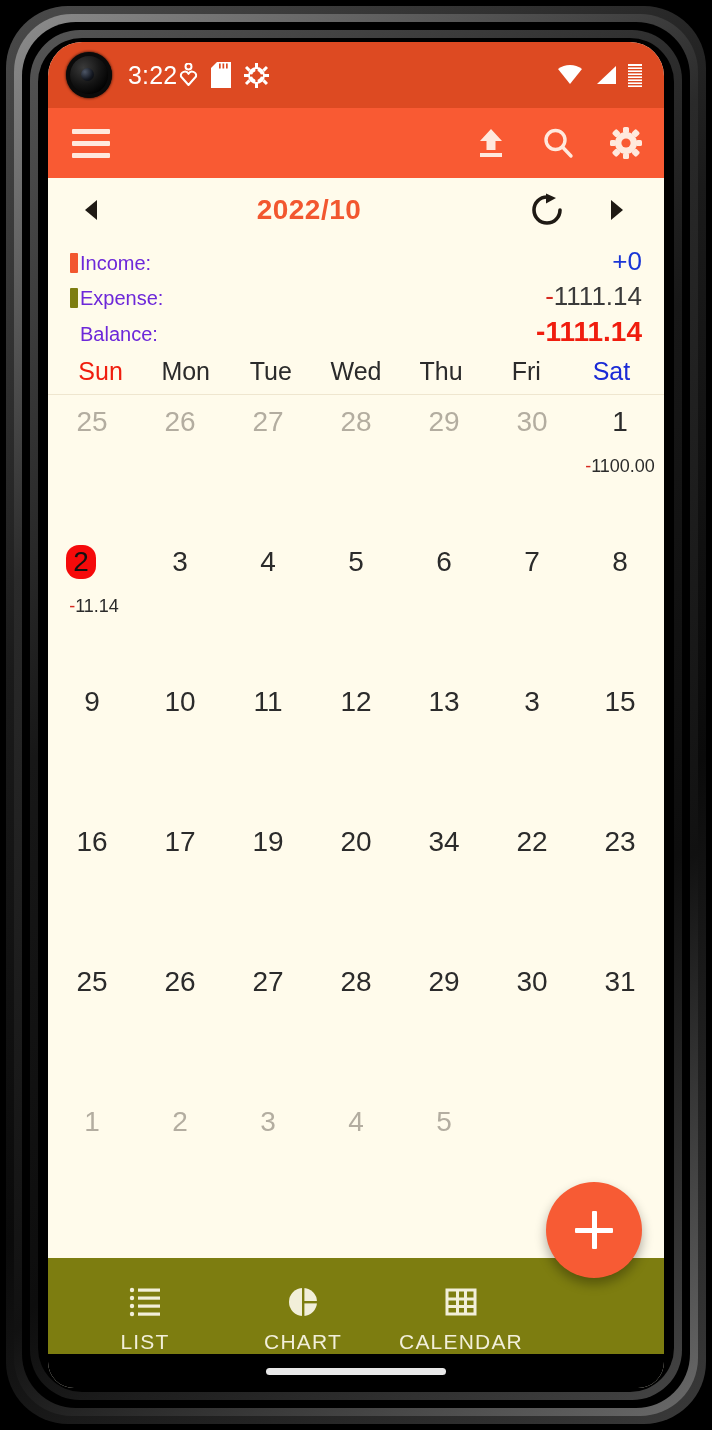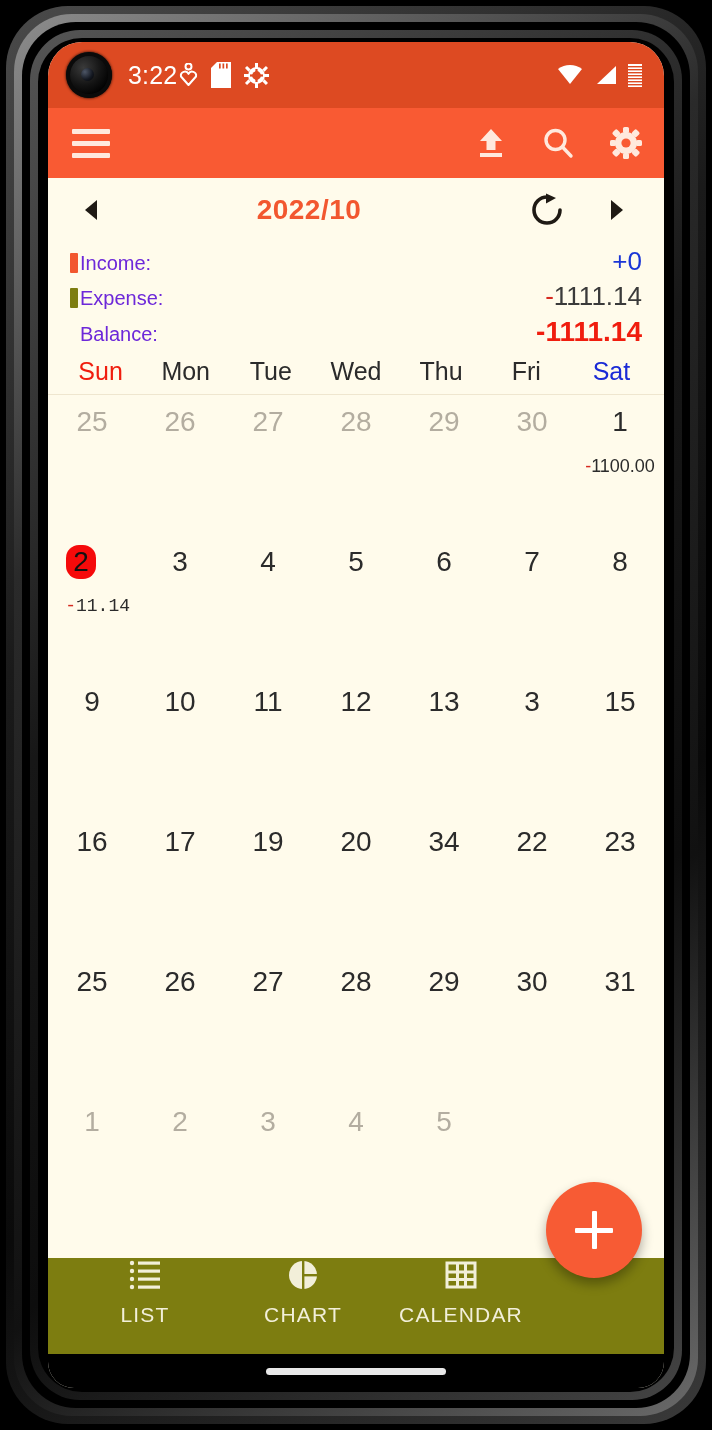--- a/index.html
+++ b/index.html
@@ -214,21 +214,21 @@
   }
   .day-amt {
     display: block;
     text-align: center;
     font-size: 18px;
     color: #2b2b2b;
     margin-top: 17px;
     white-space: nowrap;
   }
   .day-amt .sign { color: #D62A20; }
-  .day-cell.today .day-amt { text-align: right; padding-left: 4px; font-family: Liberation Mono, monospace; }
+  .day-cell.today .day-amt { text-align: center; padding-left: 4px; }
 
   
   #fab {
     position: absolute;
     right: 22px;
     bottom: 110px;
     width: 96px; height: 96px;
     border-radius: 50%;
     background: #F75B34;
     box-shadow: 0 6px 12px rgba(0,0,0,0.32);
@@ -246,21 +246,21 @@
   #fab::after  { width: 5px; height: 38px; }
 
   
   #bottom-nav {
     position: absolute;
     left: 0; bottom: 34px;
     width: 616px;
     height: 96px;
     background: #7D7D10;
     display: flex;
-    align-items: flex-start;
+    align-items: flex-end;
     padding-left: 18px;
     z-index: 4;
   }
   .nav-tab {
     width: 158px;
     display: flex;
     flex-direction: column;
     align-items: center;
     gap: 7px;
     cursor: pointer;

